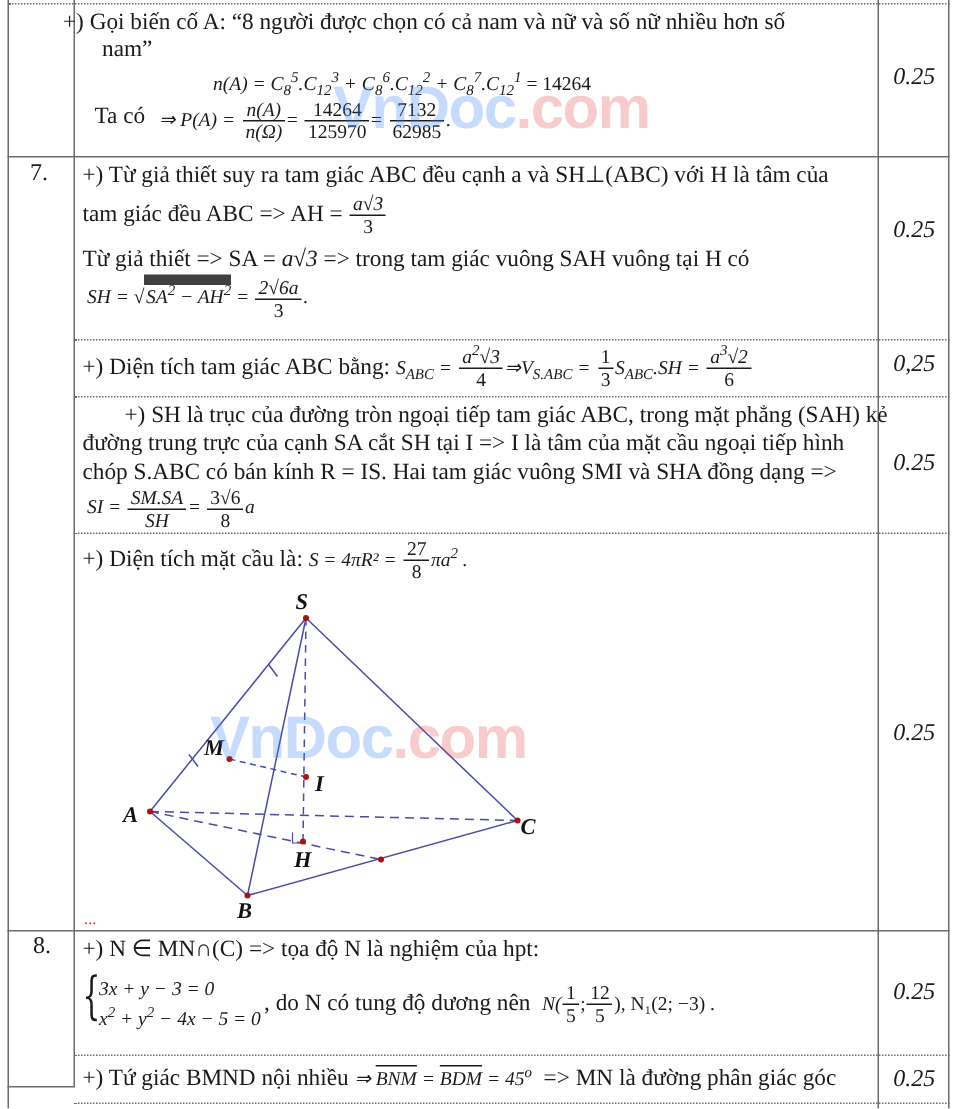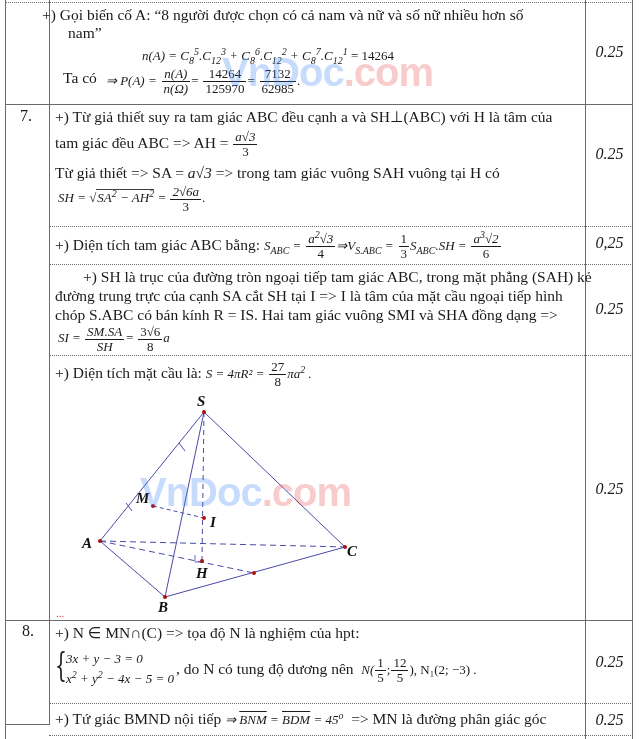--- a/index.html
+++ b/index.html
@@ -18,21 +18,21 @@
 
   .m { font-family: "Liberation Serif", serif; font-style: italic; }
   .mr { font-family: "Liberation Serif", serif; font-style: normal; }
   .sm { font-size: 13px; }
   sup, sub { font-size: 10px; line-height: 0; }
 
   .frac { display: inline-block; vertical-align: middle; text-align: center; font-size: 13px; line-height: 14px; margin: 0 1px; }
   .frac .n { display: block; border-bottom: 1px solid #1a1a1a; padding: 0 2px; }
   .frac .d { display: block; padding: 0 2px; }
 
-  .sqrt { border-top: 1px solid #404040; padding-left: 1px; }
+  .sqrt { border-top: 7px solid #404040; padding-left: 1px; }
 
   .brace { position: absolute; font-size: 34px; line-height: 34px; font-family: "DejaVu Serif", serif; transform: scaleX(0.55); transform-origin: left top; }
 
   .watermark { position: absolute; font-family: "Liberation Sans", sans-serif; font-weight: bold;
                font-size: 40px; letter-spacing: -1px; opacity: 0.28; pointer-events: none; }
   .watermark .vn { color: #3b82f6; }
   .watermark .com { color: #e8474c; }
 </style>
 </head>
 <body>
@@ -170,21 +170,21 @@
     <div class="txt m sm" style="left:66px; top:670px;">x<sup>2</sup> + y<sup>2</sup> − 4x − 5 = 0</div>
     <div class="txt" style="left:176px; top:653px; line-height:32px;">
       <span>, do N có tung độ dương nên</span>
       &nbsp;<span class="m sm">N(</span><span class="frac mr"><span class="n">1</span><span class="d">5</span></span><span class="sm">;</span><span class="frac mr"><span class="n">12</span><span class="d">5</span></span><span class="sm">), N₁(2; −3) .</span>
     </div>
     <div class="score" style="left:586px; top:653px;">0.25</div>
   </div>
 
   <div>
     <div class="txt" style="left:55px; top:710px;">
-      <span>+) Tứ giác BMND nội tiếp</span>
+      <span>+) Tứ giác BMND nội nhiều</span>
       <span class="m sm">⇒ <span style="text-decoration:overline;">BNM</span> = <span style="text-decoration:overline;">BDM</span> = 45<sup>o</sup></span>
       &nbsp;<span>=&gt; MN là đường phân giác góc</span>
     </div>
     <div class="score" style="left:586px; top:711px;">0.25</div>
   </div>
 
   <div class="watermark" style="left:222px; top:50px;"><span class="vn">VnDoc</span><span class="com">.com</span></div>
   <div class="watermark" style="left:140px; top:470px;"><span class="vn">VnDoc</span><span class="com">.com</span></div>
 
 </div>

